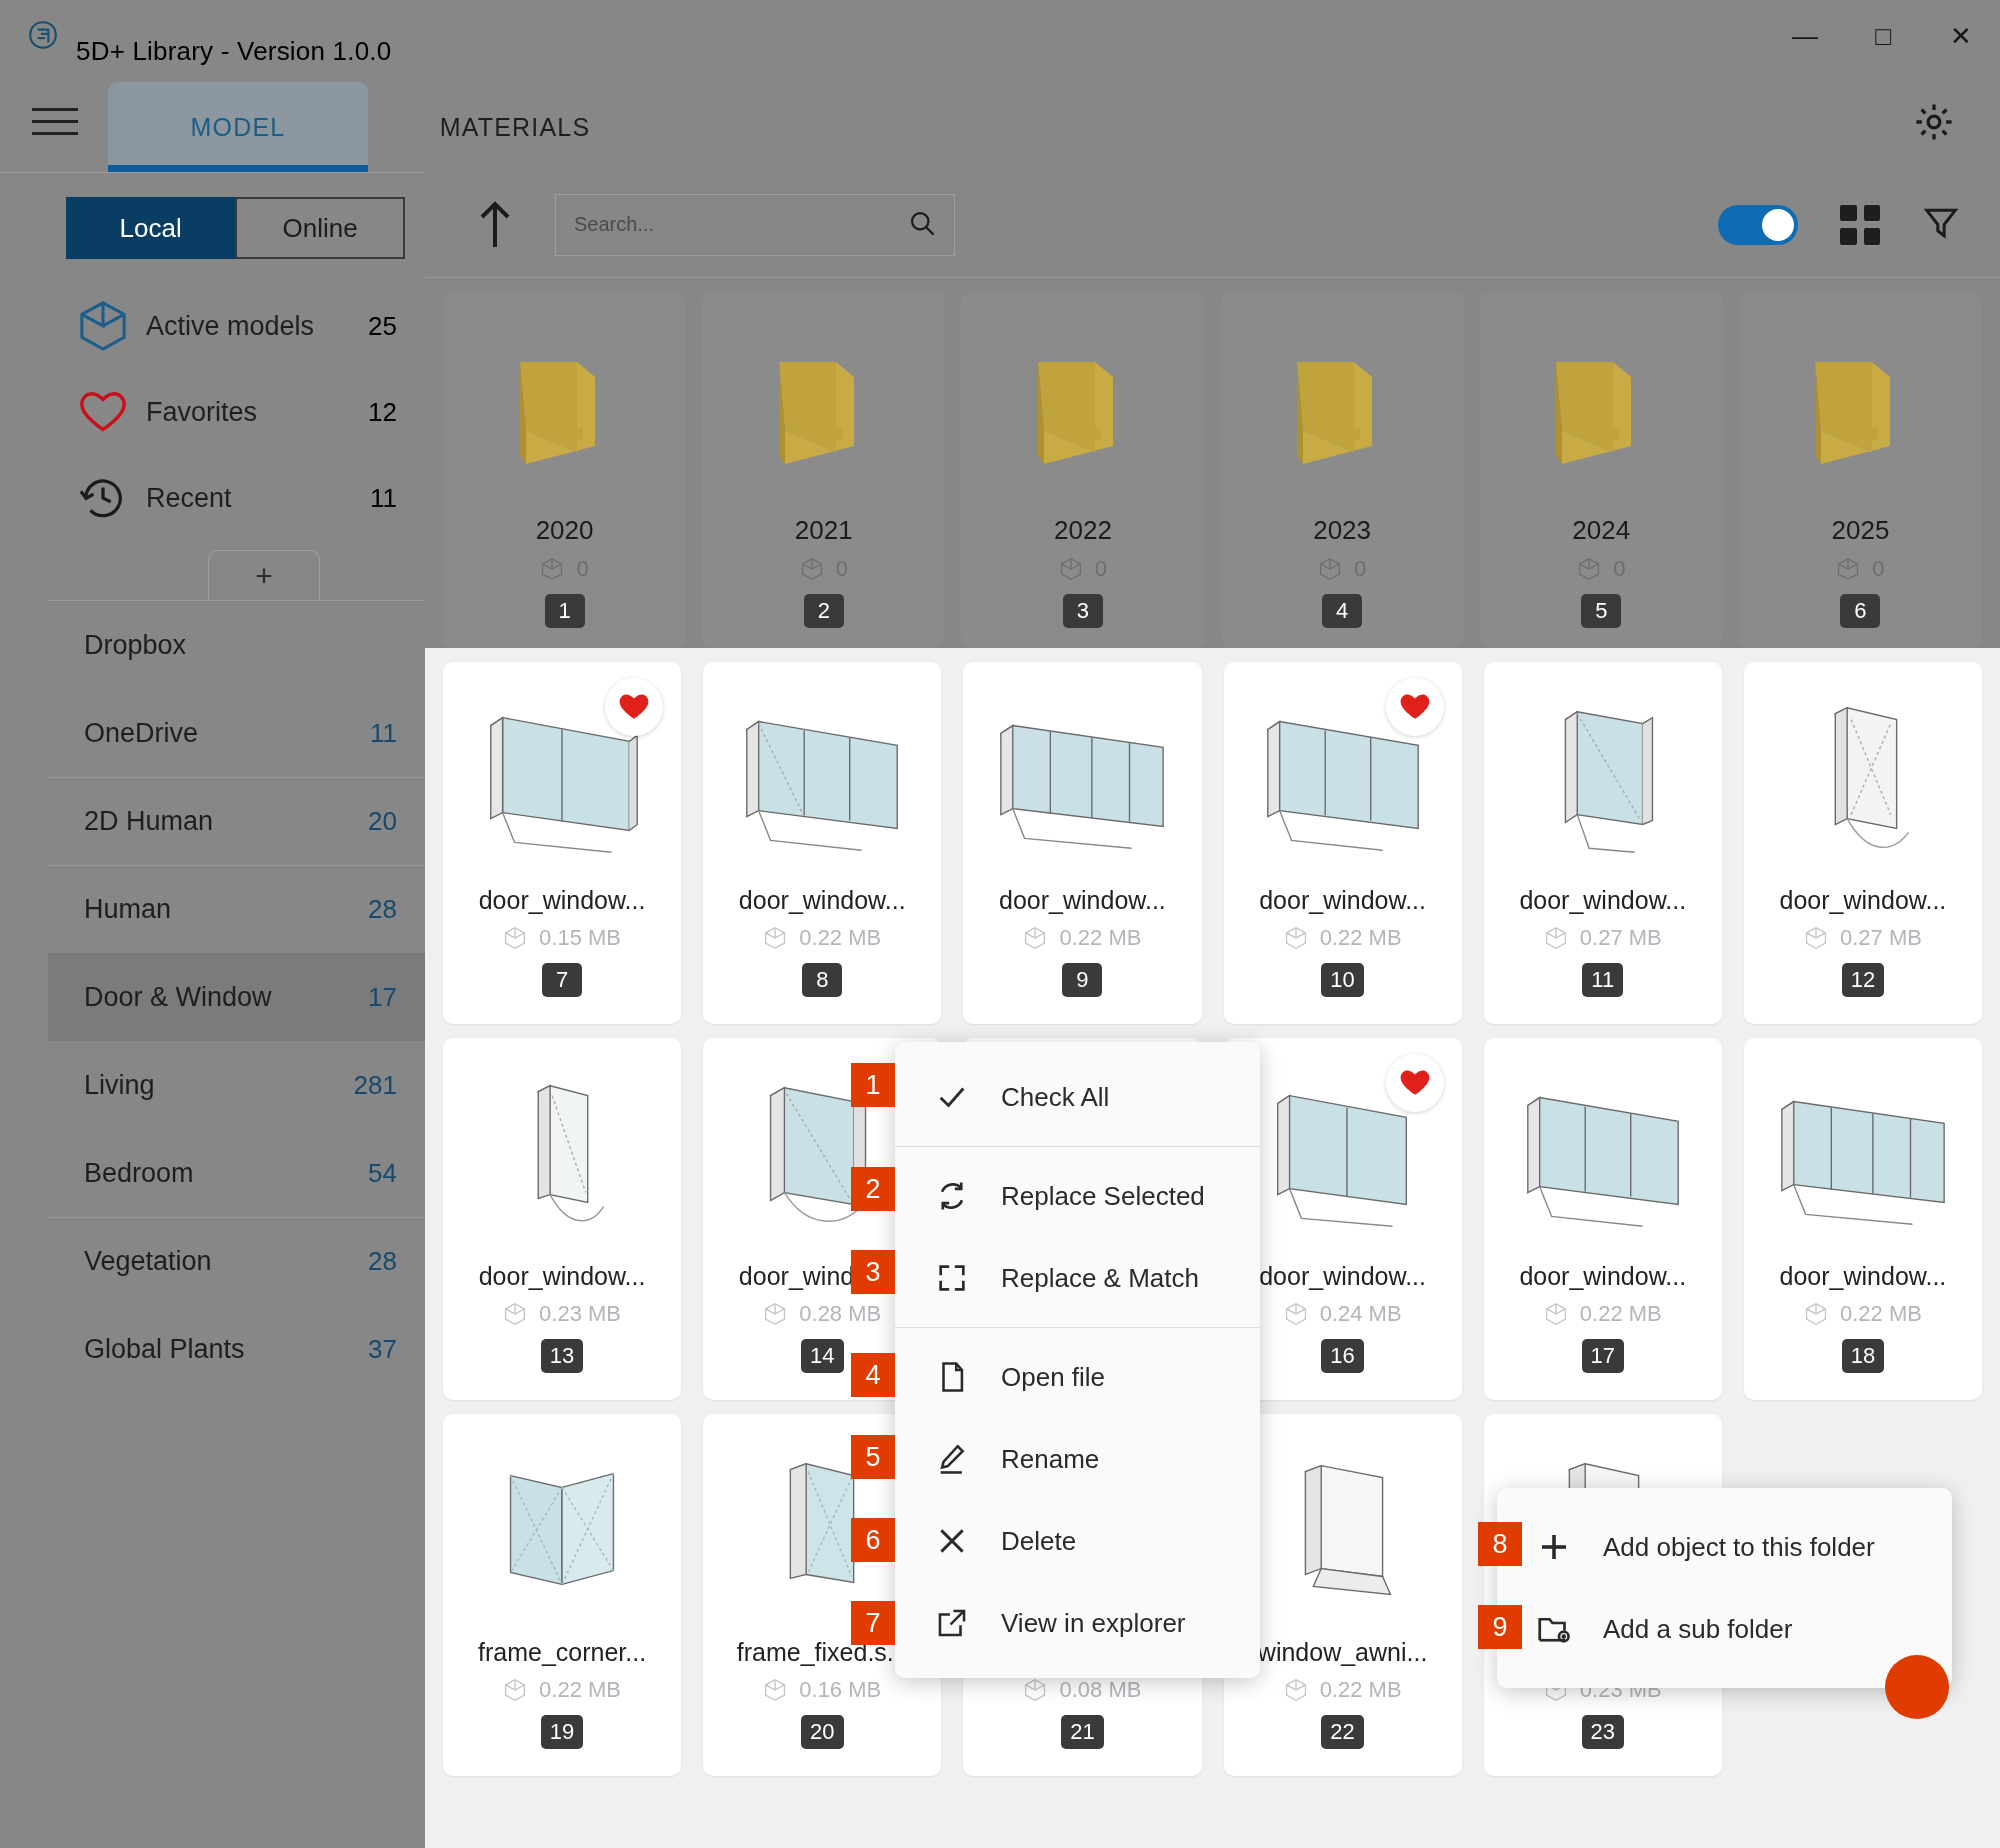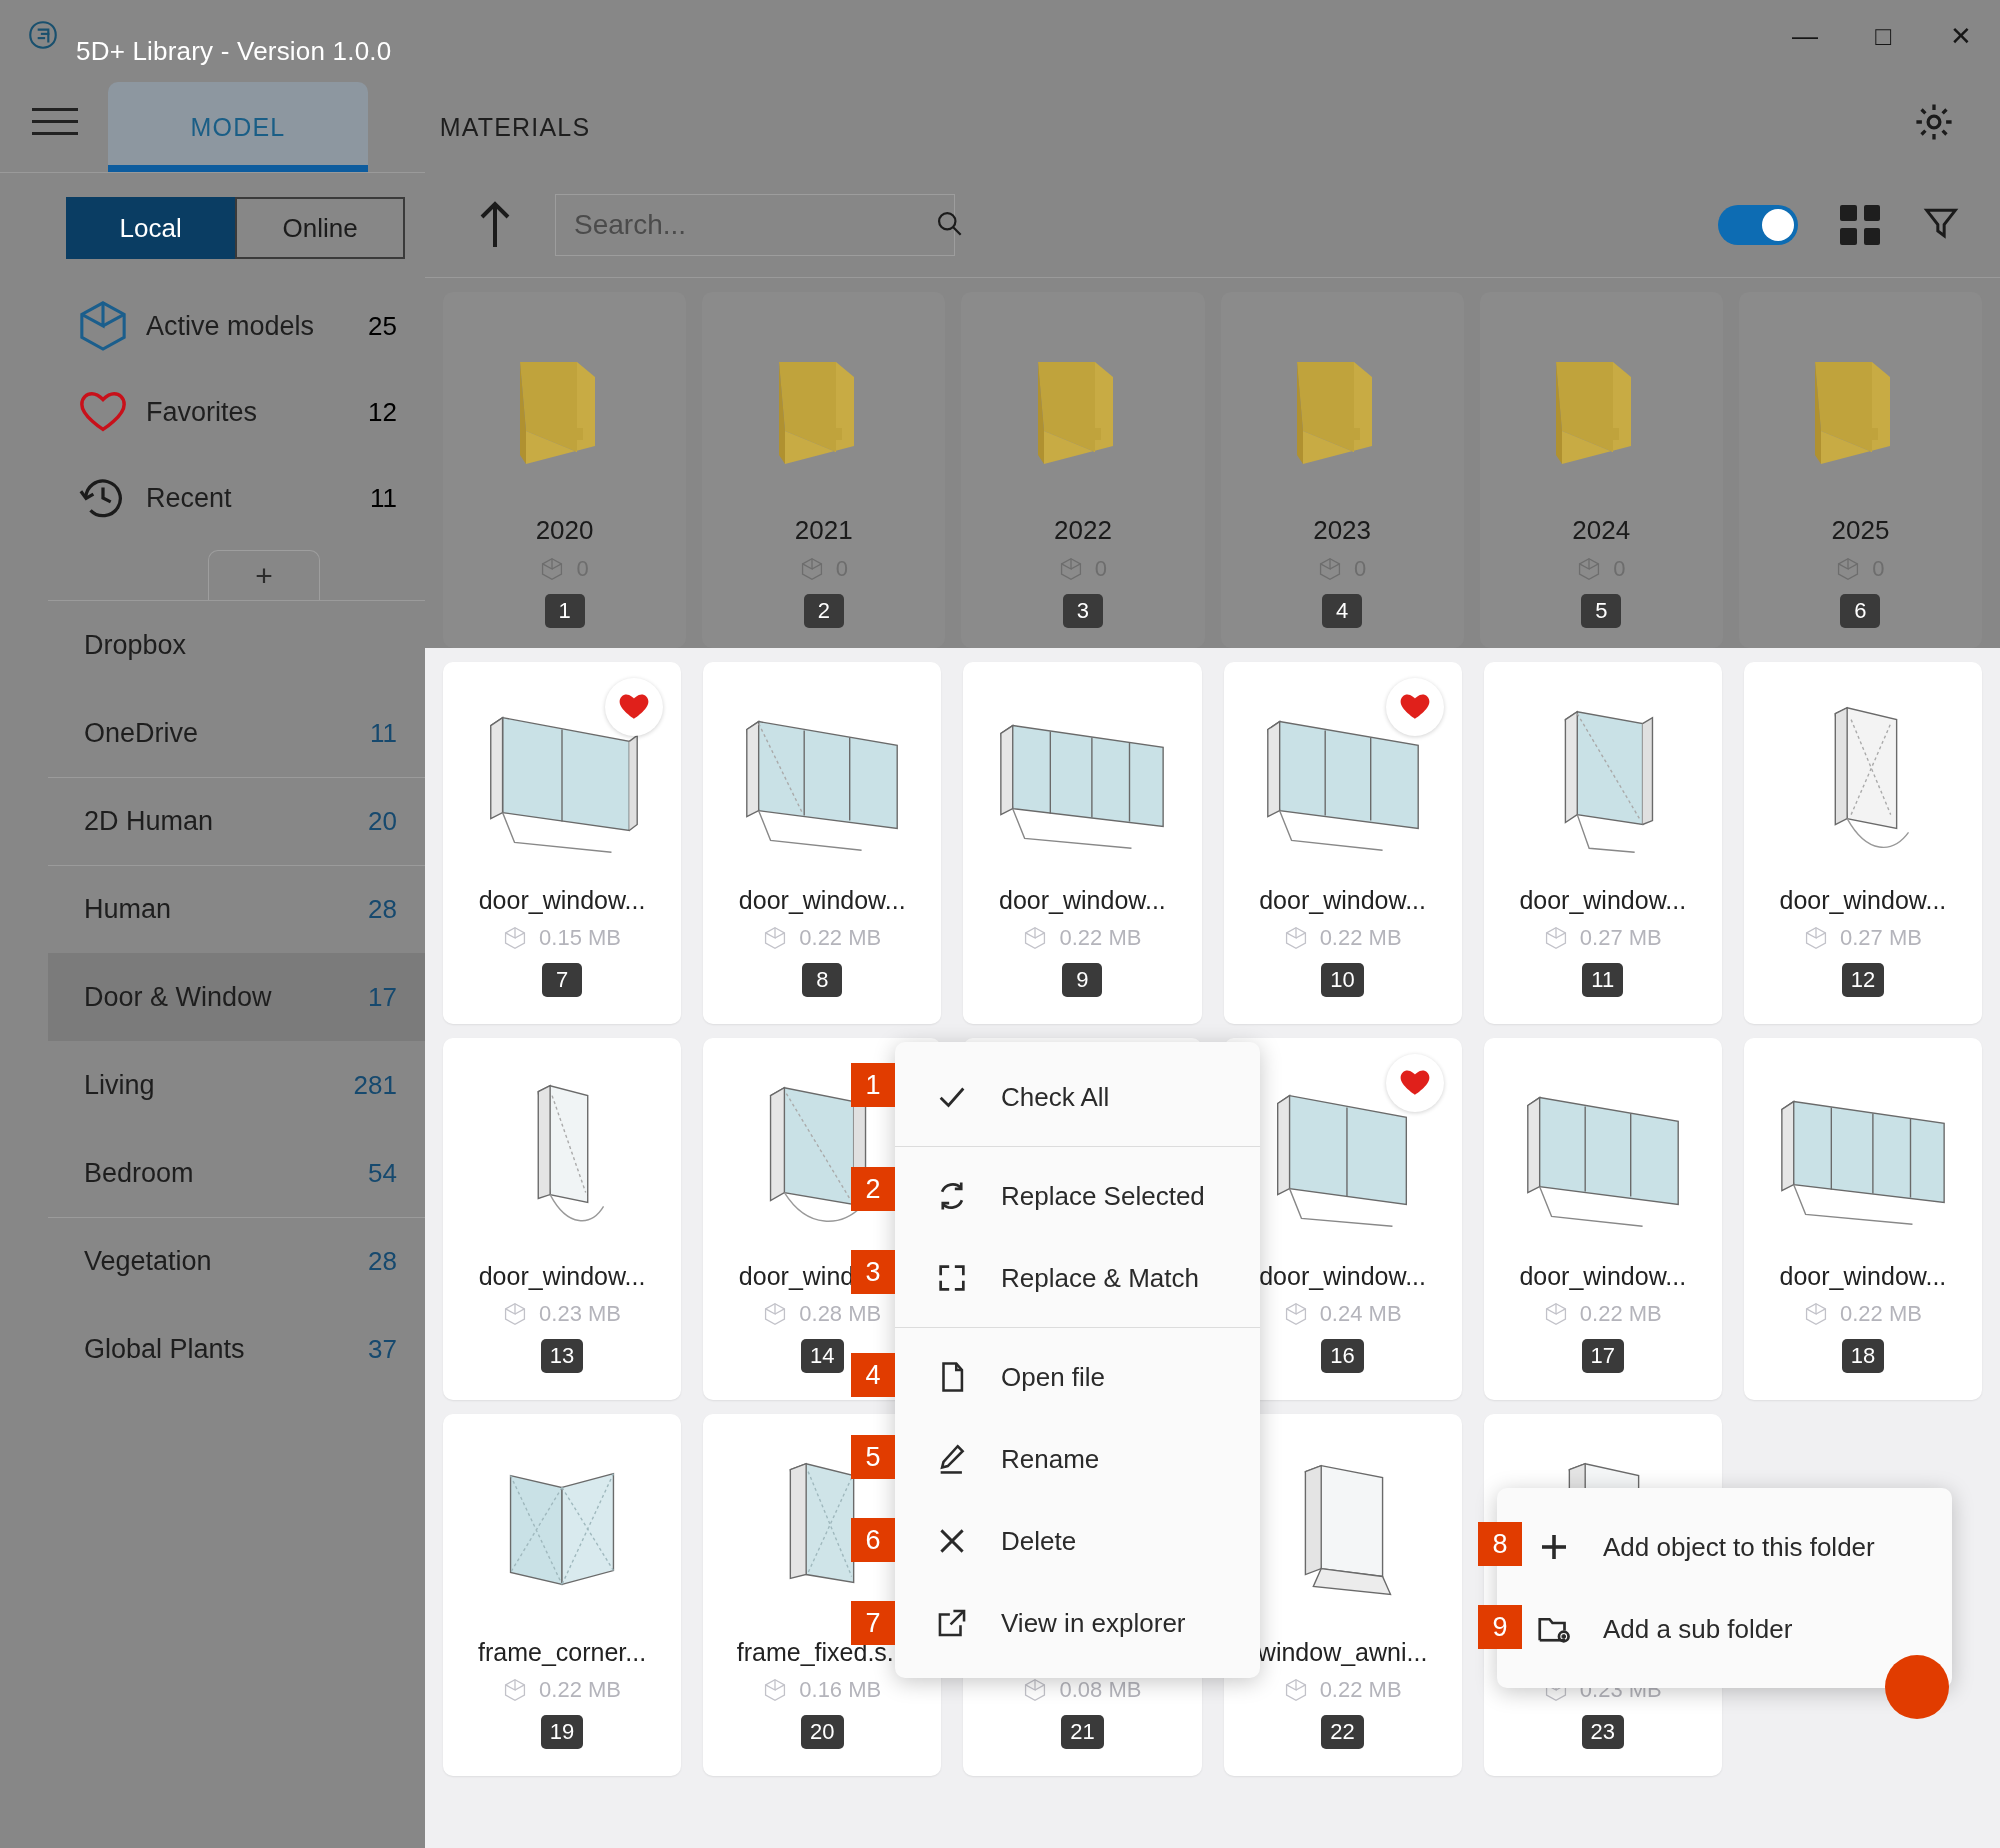--- a/index.html
+++ b/index.html
@@ -11,21 +11,21 @@
   }
   #app { position: relative; width: 2000px; height: 1848px; background: #878787; }
 
   
   .titlebar {
     position: absolute; top: 0; left: 0; width: 2000px; height: 72px;
     background: #878787; display: flex; align-items: center;
   }
   .titlebar .logo { margin-left: 26px; width: 34px; height: 34px; display:flex; align-items:center; justify-content:center; }
   .titlebar .title {
-    margin-left: 16px; font-size: 26px; color: #ffffff; letter-spacing: .2px; margin-top: 31px;
+    margin-left: 16px; font-size: 26px; color: #000000; letter-spacing: .2px; margin-top: 31px;
   }
   .wincontrols { position: absolute; right: 0; top: 0; height: 72px; display: flex; }
   .wincontrols div {
     width: 78px; height: 72px; display: flex; align-items: center; justify-content: center;
     font-size: 26px; color: #161616;
   }
 
   
   .tabbar {
     position: absolute; top: 72px; left: 0; width: 2000px; height: 100px;
@@ -102,21 +102,21 @@
     position: relative; height: 106px; border-bottom: 1px solid #9a9a9a;
     display: flex; align-items: center;
   }
   .tb-up { margin-left: 50px; width: 40px; height: 44px; display:flex; align-items:center; justify-content:center; }
   .searchbox {
     margin-left: 40px; width: 400px; height: 62px; border: 1px solid #9d9d9d;
     display: flex; align-items: center; padding: 0 18px;
   }
   .searchbox input {
     flex: 1; border: none; outline: none; background: transparent;
-    font-size: 28px; color: #3c3c3c; font-family: "Liberation Sans", sans-serif;
+    font-size: 20px; color: #3c3c3c; font-family: "Liberation Sans", sans-serif;
   }
   .searchbox input::placeholder { color: #4b4b4b; }
   .tb-right { position: absolute; right: 40px; display: flex; align-items: center; gap: 42px; }
   .toggle {
     width: 80px; height: 40px; border-radius: 20px; background: #0d6cb3; position: relative;
   }
   .toggle .knob {
     position: absolute; right: 4px; top: 4px; width: 32px; height: 32px; border-radius: 50%; background: #fff;
   }
   .gridicon { width: 40px; height: 40px; display: grid; grid-template-columns: 1fr 1fr; grid-template-rows: 1fr 1fr; gap: 7px; }

